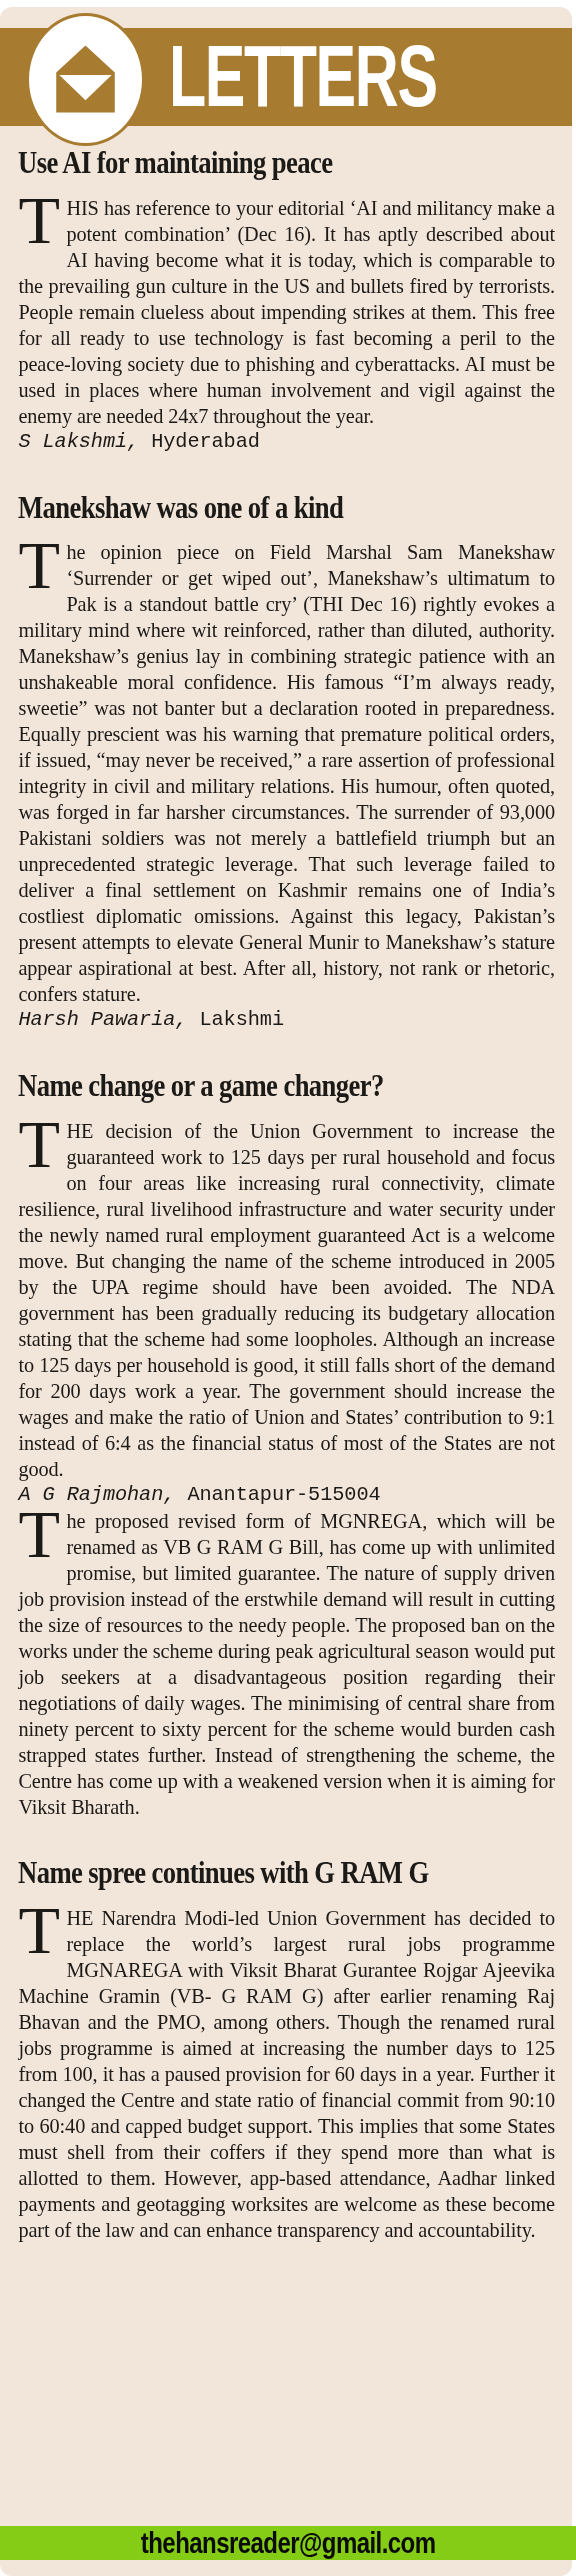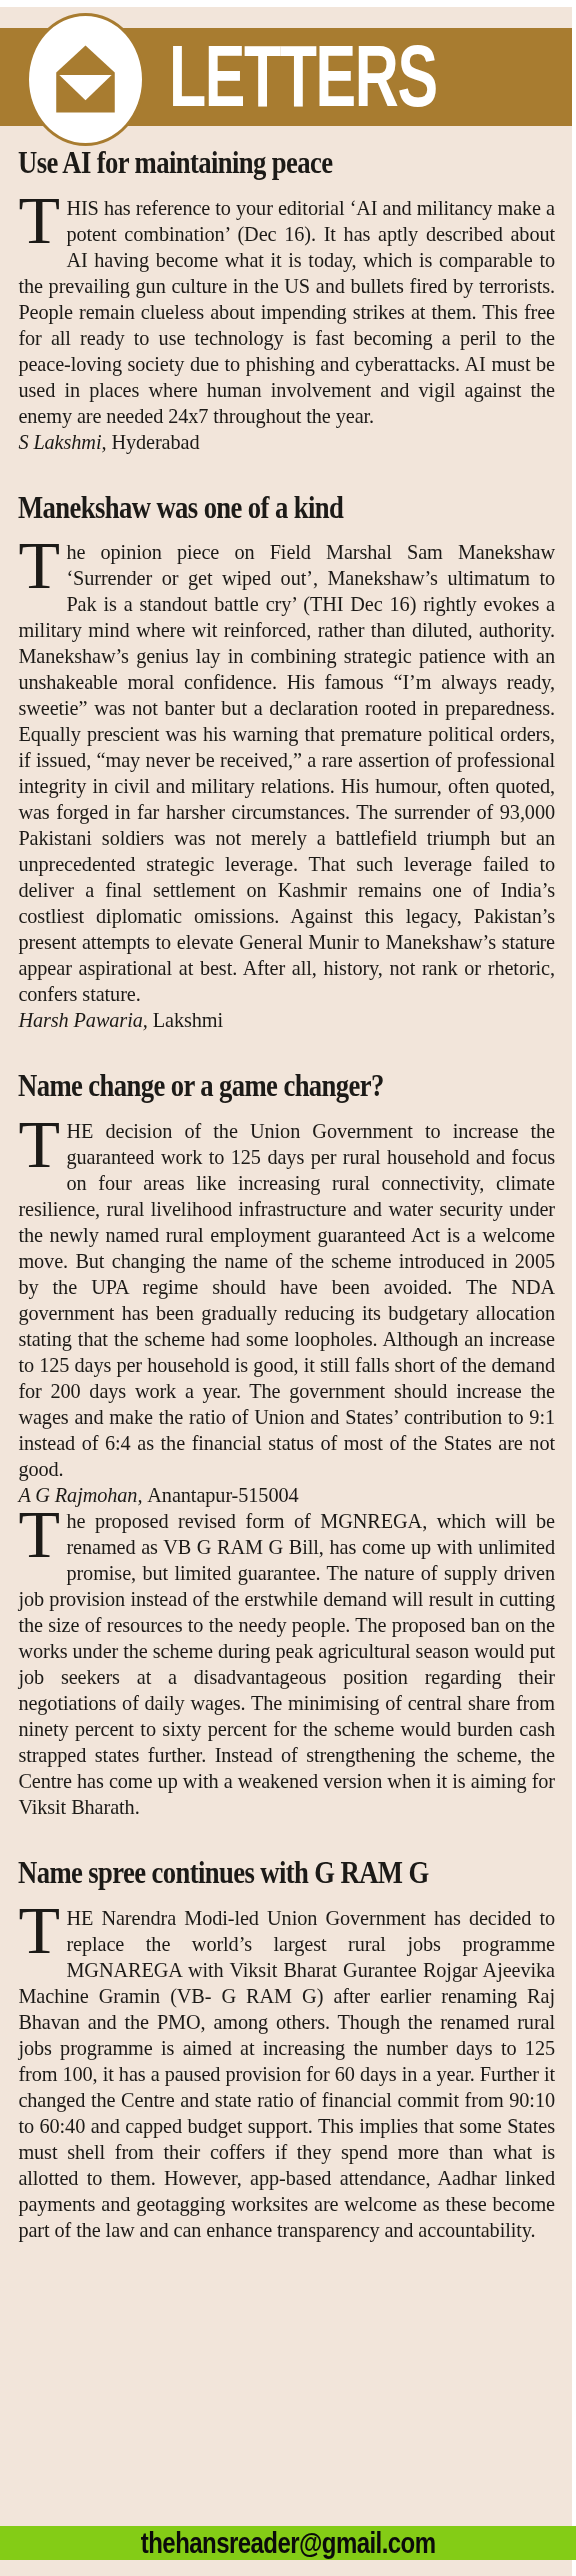--- a/index.html
+++ b/index.html
@@ -16,20 +16,21 @@
     overflow:hidden;
   }
   .panel{
     position:absolute;
     top:6.6px;
     left:0;
     width:572px;
     height:2569px;
     background:#F2E5DA;
     overflow:hidden;
+    border-radius:12px;
   }
   
   .band{
     position:relative;
     margin-top:21px;
     height:98px;
     background:#A87C30;
   }
   .badge{
     position:absolute;
@@ -94,20 +95,21 @@
     font-size:68px;
     line-height:54px;
     padding:0 6.6px 0 0;
     margin-top:-1.3px;
   }
   .sig{
     margin:7.9px 0 0 0;
     font-size:20.3px;
     line-height:23.6px;
     text-align:right;
+    font-family:Liberation Mono, monospace;
   }
   .sig .sig-name{font-style:italic;}
   .sig .sep{white-space:pre;}
   
   .footer{
     position:absolute;
     left:0;
     bottom:15.7px;
     width:576px;
     height:34px;

